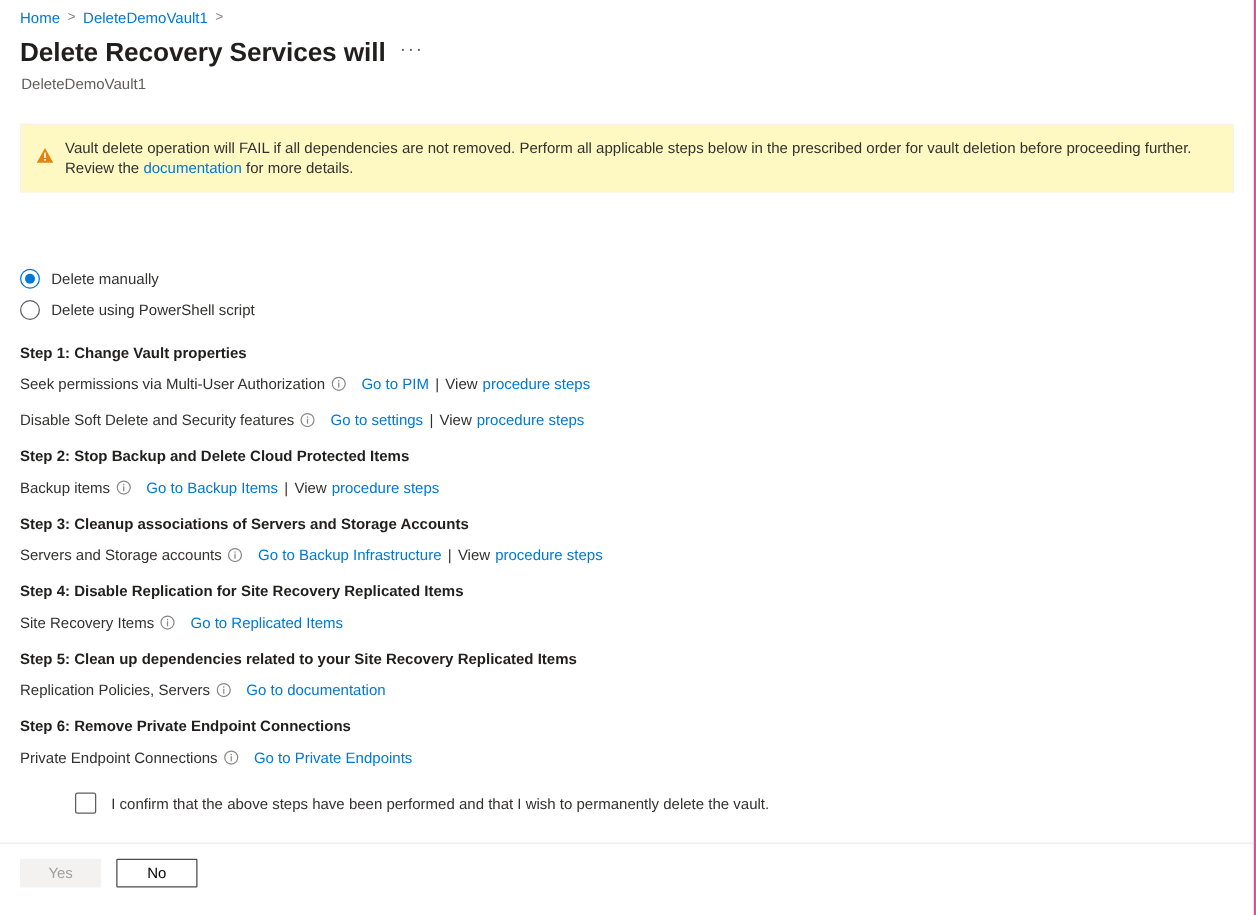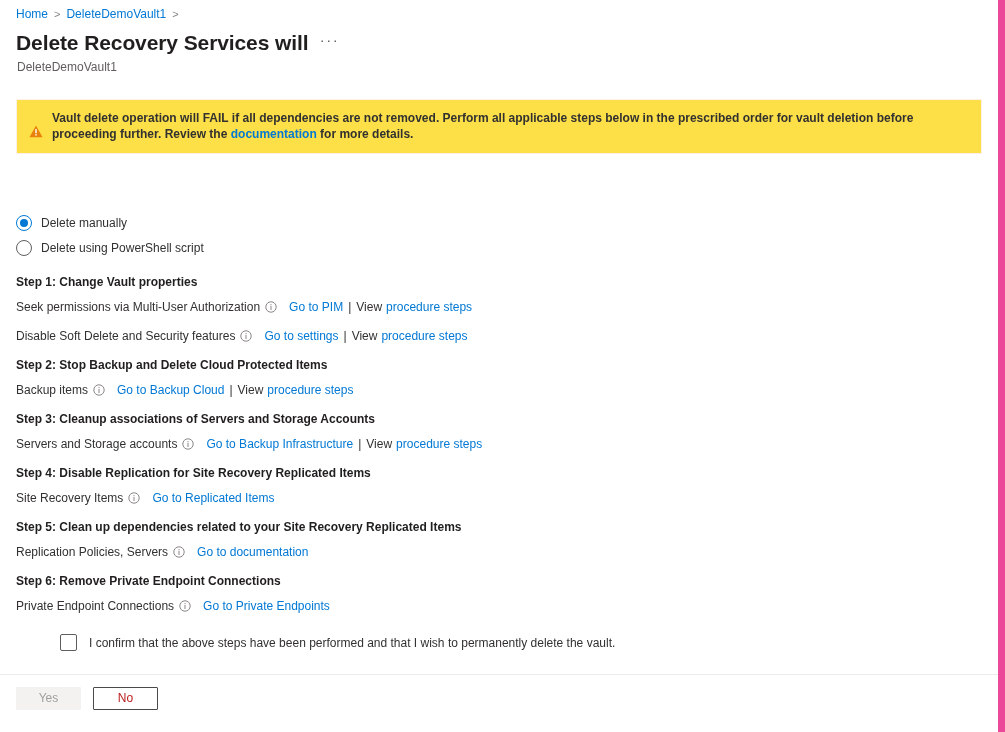--- a/index.html
+++ b/index.html
@@ -8,21 +8,21 @@
     width: 1005px; height: 732px;
     background: #ffffff;
     font-family: "Liberation Sans", sans-serif;
     color: #323130;
     overflow: hidden;
   }
   #page {
     position: relative;
     width: 1005px; height: 732px;
     background: #ffffff;
-    border-right: 7px solid #ec4899;
+    border-right: 2px solid #ec4899;
     display: flex;
     flex-direction: column;
   }
 
   
   .breadcrumb {
     padding: 6px 0 0 16px;
     font-size: 12px;
     line-height: 16px;
     display: flex;
@@ -76,28 +76,27 @@
     font-size: 12px;
     line-height: 16px;
     color: #605e5c;
   }
 
   
   .banner-wrap {
     padding: 24px 16px 0 16px;
   }
   .warn-banner {
-    background: #fde047;
+    background: #fef9c3;
     border: 1px solid #fdf0e8;
     display: flex;
-    align-items: flex-end;
+    align-items: center;
     gap: 9px;
     padding: 10px 12px 11px 12px;
     min-height: 38px;
-    font-weight: bold;
   }
   .warn-icon { flex: 0 0 auto; margin-top: 1px; }
   .warn-text {
     font-size: 12px;
     line-height: 16px;
     color: #323130;
   }
   .warn-text a {
     color: #0078d4;
     text-decoration: none;
@@ -223,21 +222,21 @@
     user-select: none;
   }
   .btn-disabled {
     background: #f3f2f1;
     color: #a19f9d;
     border: 1px solid #f3f2f1;
     cursor: default;
   }
   .btn-secondary {
     background: #ffffff;
-    color: #b91c1c;
+    color: #000000;
     border: 1px solid #4a4a4a;
     cursor: pointer;
   }
 </style>
 </head>
 <body>
 
 <div id="page">
 
   <div class="breadcrumb">
@@ -315,21 +314,21 @@
           <div class="step-heading">Step 2: Stop Backup and Delete Cloud Protected Items</div>
           <div class="step-line">
             <span class="lbl">Backup items</span>
             <span class="info-icon">
               <svg width="12" height="12" viewBox="0 0 12 12" aria-hidden="true">
                 <circle cx="6" cy="6" r="5.2" fill="none" stroke="#8a8886" stroke-width="1"></circle>
                 <rect x="5.5" y="5" width="1" height="4" fill="#8a8886"></rect>
                 <rect x="5.5" y="3.1" width="1" height="1.1" fill="#8a8886"></rect>
               </svg>
             </span>
-            <a class="lnk gap-l">Go to Backup Cloud</a>
+            <a class="lnk gap-l">Go to Backup Items</a>
             <span class="pipe">|</span>
             <span class="view-word">View</span>
             <a class="lnk">procedure steps</a>
           </div>
         </div>
         <div class="step-block">
           <div class="step-heading">Step 3: Cleanup associations of Servers and Storage Accounts</div>
           <div class="step-line">
             <span class="lbl">Servers and Storage accounts</span>
             <span class="info-icon">

